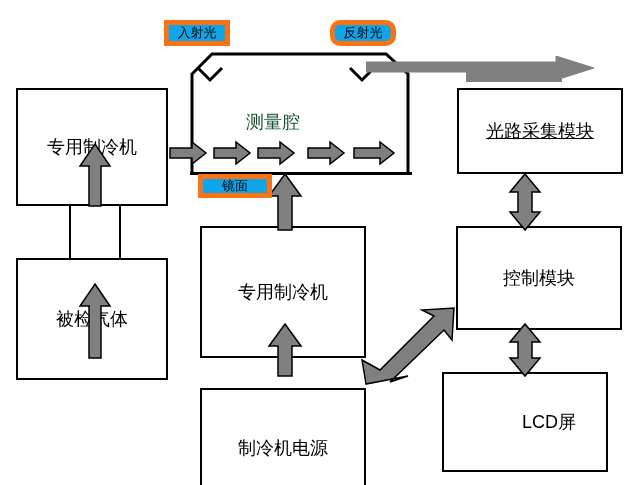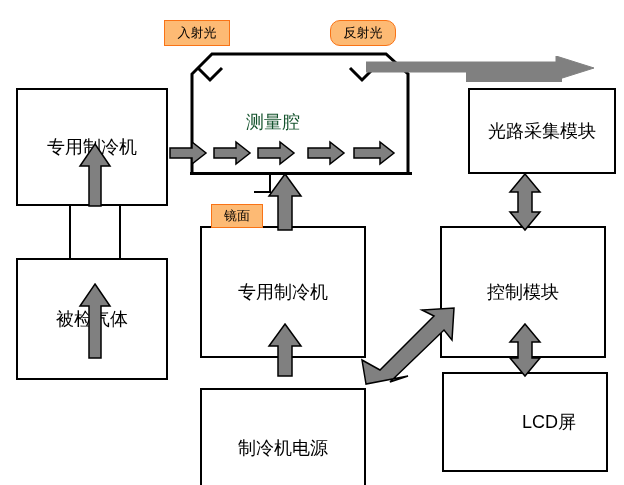--- a/index.html
+++ b/index.html
@@ -22,22 +22,22 @@
     background: #ffffff;
     display: flex;
     align-items: center;
     justify-content: center;
     color: #000000;
     text-align: center;
   }
   .label-box {
     position: absolute;
     box-sizing: border-box;
-    border: 1px solid #f97316;
-    background: #fdba74;
+    border: 5px solid #f97316;
+    background: #0ea5e9;
     display: flex;
     align-items: center;
     justify-content: center;
     color: #000000;
     font-size: 13px;
     z-index: 6;
   }
   .plain-text {
     position: absolute;
     color: #14532d;
@@ -80,21 +80,21 @@
 
   <div class="chamber" style="left:190px; top:172px; width:222px; height:3px; background:#000000;"></div>
 
   <div class="plain-text t18" style="left:246px; top:110px;">测量腔</div>
 
   <svg class="beam" style="left:366px; top:56px; width:230px; height:34px;" viewBox="0 0 230 34">
     <polygon points="0,6 190,6 190,0 228,12 190,24 190,16 0,16" fill="#808080" stroke="#808080" stroke-width="1"></polygon>
     <polygon points="100,16 196,16 196,26 100,26" fill="#808080"></polygon>
   </svg>
 
-  <div class="label-box" style="left:198px; top:204px; width:52px; height:24px;margin-left:13px;">
+  <div class="label-box" style="left:198px; top:174px; width:74px; height:24px;">
     <span>镜面</span>
   </div>
   <svg class="chamber" style="left:250px; top:170px; width:36px; height:24px;" viewBox="0 0 36 24">
     <polyline points="4,22 20,22 20,2" fill="none" stroke="#000000" stroke-width="2"></polyline>
   </svg>
 
   <div class="box t18" style="left:16px; top:88px; width:152px; height:118px;">
     <span>专用制冷机</span>
   </div>
 
@@ -103,25 +103,25 @@
   </div>
 
   <div class="box t18" style="left:200px; top:226px; width:166px; height:132px;">
     <span>专用制冷机</span>
   </div>
 
   <div class="box t18" style="left:200px; top:372px; width:166px; height:120px;margin-top:16px;">
     <span>制冷机电源</span>
   </div>
 
-  <div class="box t18" style="left:468px; top:88px; width:148px; height:86px;">
+  <div class="box t18" style="left:457px; top:88px; width:166px; height:86px;text-decoration:underline;">
     <span>光路采集模块</span>
   </div>
 
-  <div class="box t18" style="left:440px; top:226px; width:166px; height:132px;">
+  <div class="box t18" style="left:456px; top:226px; width:166px; height:104px;">
     <span>控制模块</span>
   </div>
 
   <div class="box t18" style="left:442px; top:372px; width:166px; height:100px;padding-left:48px;">
     <span>LCD屏</span>
   </div>
 
   <svg class="arrow" style="left:78px; top:282px; width:34px; height:78px;" viewBox="0 0 34 78">
     <polygon points="17,2 32,24 23,24 23,76 11,76 11,24 2,24" fill="#808080" stroke="#000000" stroke-width="1.5"></polygon>
   </svg>

